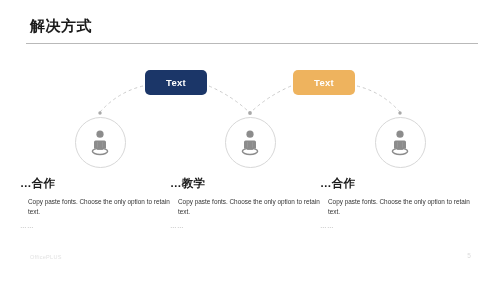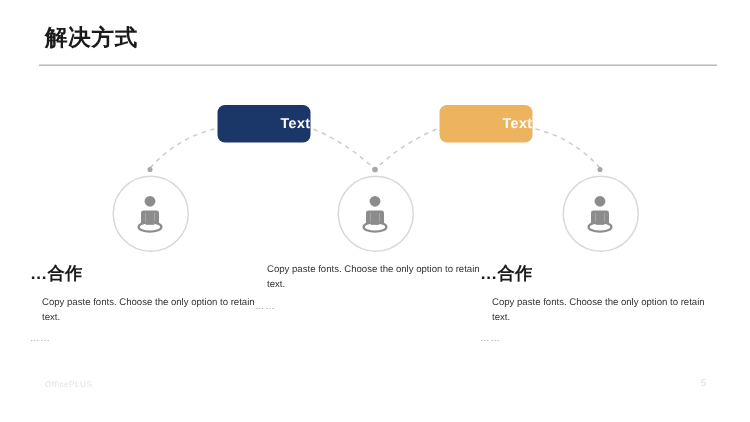--- a/index.html
+++ b/index.html
@@ -47,21 +47,21 @@
   }
 
   
   .chip {
     position: absolute;
     width: 62px;
     height: 25px;
     border-radius: 5px;
     display: flex;
     align-items: center;
-    justify-content: flex-end;
+    justify-content: center;
     font-size: 9.5px;
     font-weight: bold;
     color: #ffffff;
     letter-spacing: 0.3px;
   }
   #chip-left  { left: 145px; top: 70px; }
   #chip-right { left: 293px; top: 70px; }
 
   
   .column {
@@ -177,20 +177,21 @@
   <div class="circle">
     <span class="person-icon">
       <svg width="26" height="28" viewBox="0 0 26 28" xmlns="http://www.w3.org/2000/svg">
         <circle cx="13" cy="5.2" r="3.6" fill="#8c8c8c"></circle>
         <path d="M8.6 11.4h8.8a1.6 1.6 0 0 1 1.6 1.6v6.6h-3.1v-6.6h-5.8v6.6H7V13a1.6 1.6 0 0 1 1.6-1.6z" fill="#8c8c8c"></path>
         <rect x="10.1" y="12.6" width="5.8" height="8.3" fill="#8c8c8c"></rect>
         <ellipse cx="13" cy="22.3" rx="7.6" ry="3.1" fill="none" stroke="#8c8c8c" stroke-width="1.5"></ellipse>
       </svg>
     </span>
   </div>
+  <div class="col-heading">…教学</div>
   <div class="col-body">Copy paste fonts. Choose the only option to retain text.</div>
   <div class="col-dots">……</div>
 </div>
 
 <div class="column" id="column-2">
   <div class="circle">
     <span class="person-icon">
       <svg width="26" height="28" viewBox="0 0 26 28" xmlns="http://www.w3.org/2000/svg">
         <circle cx="13" cy="5.2" r="3.6" fill="#8c8c8c"></circle>
         <path d="M8.6 11.4h8.8a1.6 1.6 0 0 1 1.6 1.6v6.6h-3.1v-6.6h-5.8v6.6H7V13a1.6 1.6 0 0 1 1.6-1.6z" fill="#8c8c8c"></path>

